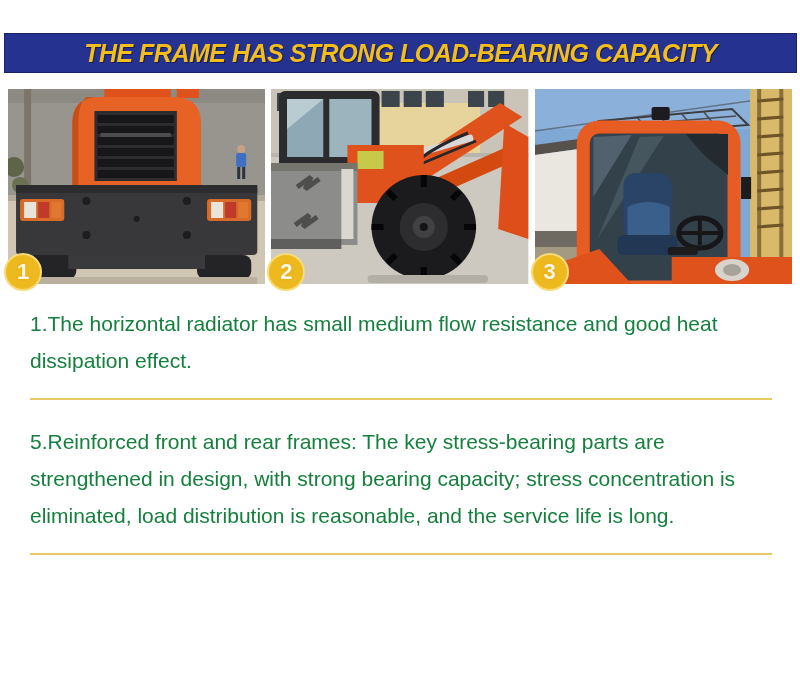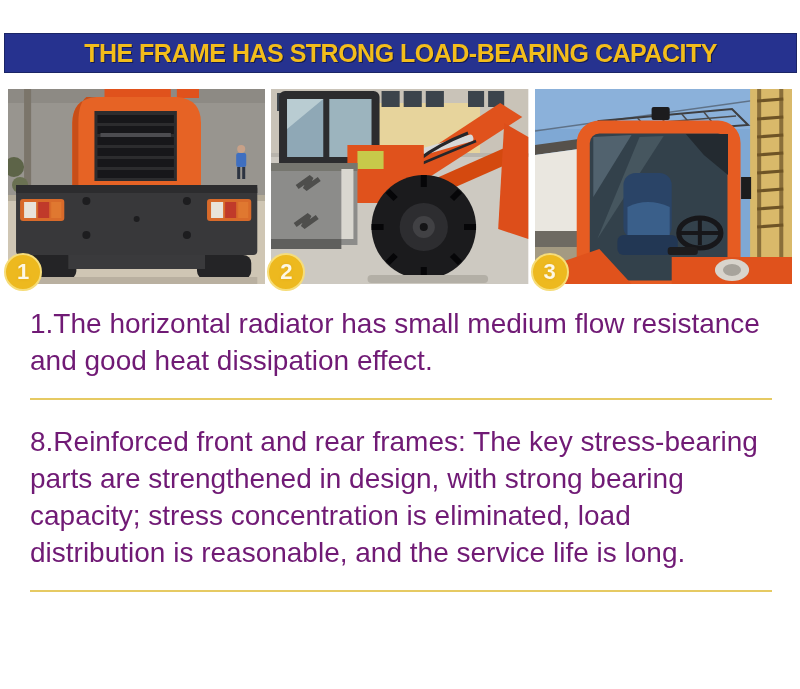--- a/index.html
+++ b/index.html
@@ -5,21 +5,21 @@
   * { margin: 0; padding: 0; box-sizing: border-box; }
   html, body { width: 800px; height: 689px; background: #ffffff; overflow: hidden;
     font-family: "Liberation Sans", sans-serif; }
 
   
   .banner {
     margin: 33px 3px 0 4px;
     height: 40px;
     background: #26328f;
     border: 1px solid #1b2566;
-    display: flex; align-items: center; justify-content: center;
+    display: flex; align-items: center; justify-content: center; font-style: italic;
   }
   .banner-title {
     color: #f3bd1b;
     font-size: 25px;
     font-weight: bold;
     letter-spacing: -0.5px;
     text-shadow: 1px 1px 0 #141c55;
     white-space: nowrap;
   }
 
@@ -41,22 +41,22 @@
     border: 2px solid #f6dd7a;
     display: flex; align-items: center; justify-content: center;
     color: #fdf7e3;
     font-size: 22px; font-weight: bold;
     text-shadow: 0 0 3px #e0a81a;
   }
 
   
   .features { margin: 21px 28px 0 30px; }
   .feature-text {
-    color: #701a75;
-    font-size: 28px;
+    color: #15803d;
+    font-size: 21px;
     line-height: 37px;
   }
   .divider {
     border: none;
     border-top: 2px solid #e6ca63;
     margin: 19px 0 23px 0;
   }
 </style>
 </head>
 <body>
@@ -236,15 +236,15 @@
       <rect x="132" y="158" width="30" height="8" rx="3" fill="#1c1c1e"></rect>
     </svg>
     <div class="num-badge">3</div>
   </div>
 
 </div>
 
 <div class="features">
   <p class="feature-text">1.The horizontal radiator has small medium flow resistance and good heat dissipation effect.</p>
   <hr class="divider">
-  <p class="feature-text">8.Reinforced front and rear frames: The key stress-bearing parts are strengthened in design, with strong bearing capacity; stress concentration is eliminated, load distribution is reasonable, and the service life is long.</p>
+  <p class="feature-text">5.Reinforced front and rear frames: The key stress-bearing parts are strengthened in design, with strong bearing capacity; stress concentration is eliminated, load distribution is reasonable, and the service life is long.</p>
   <hr class="divider">
 </div>
 
 </body></html>

